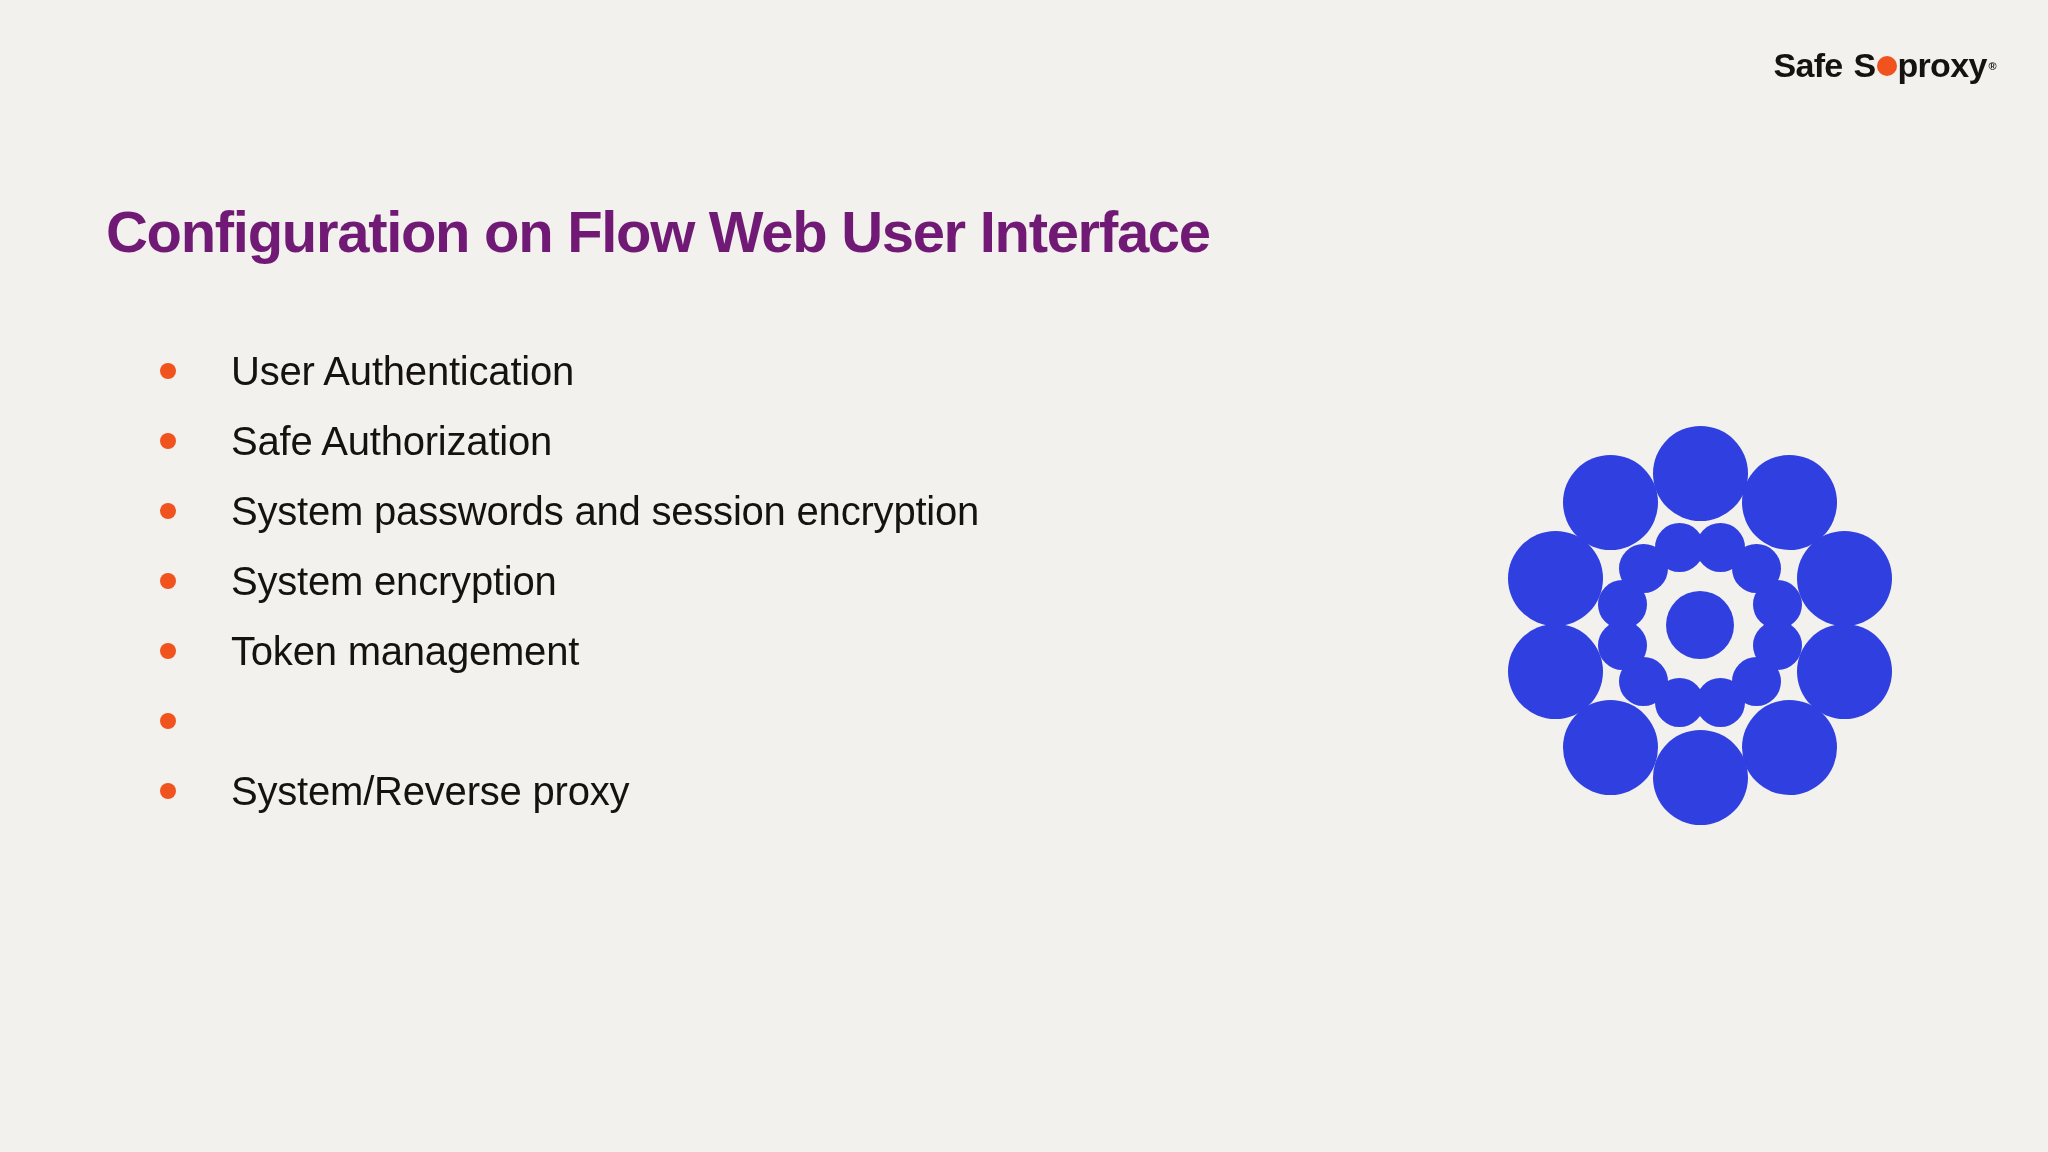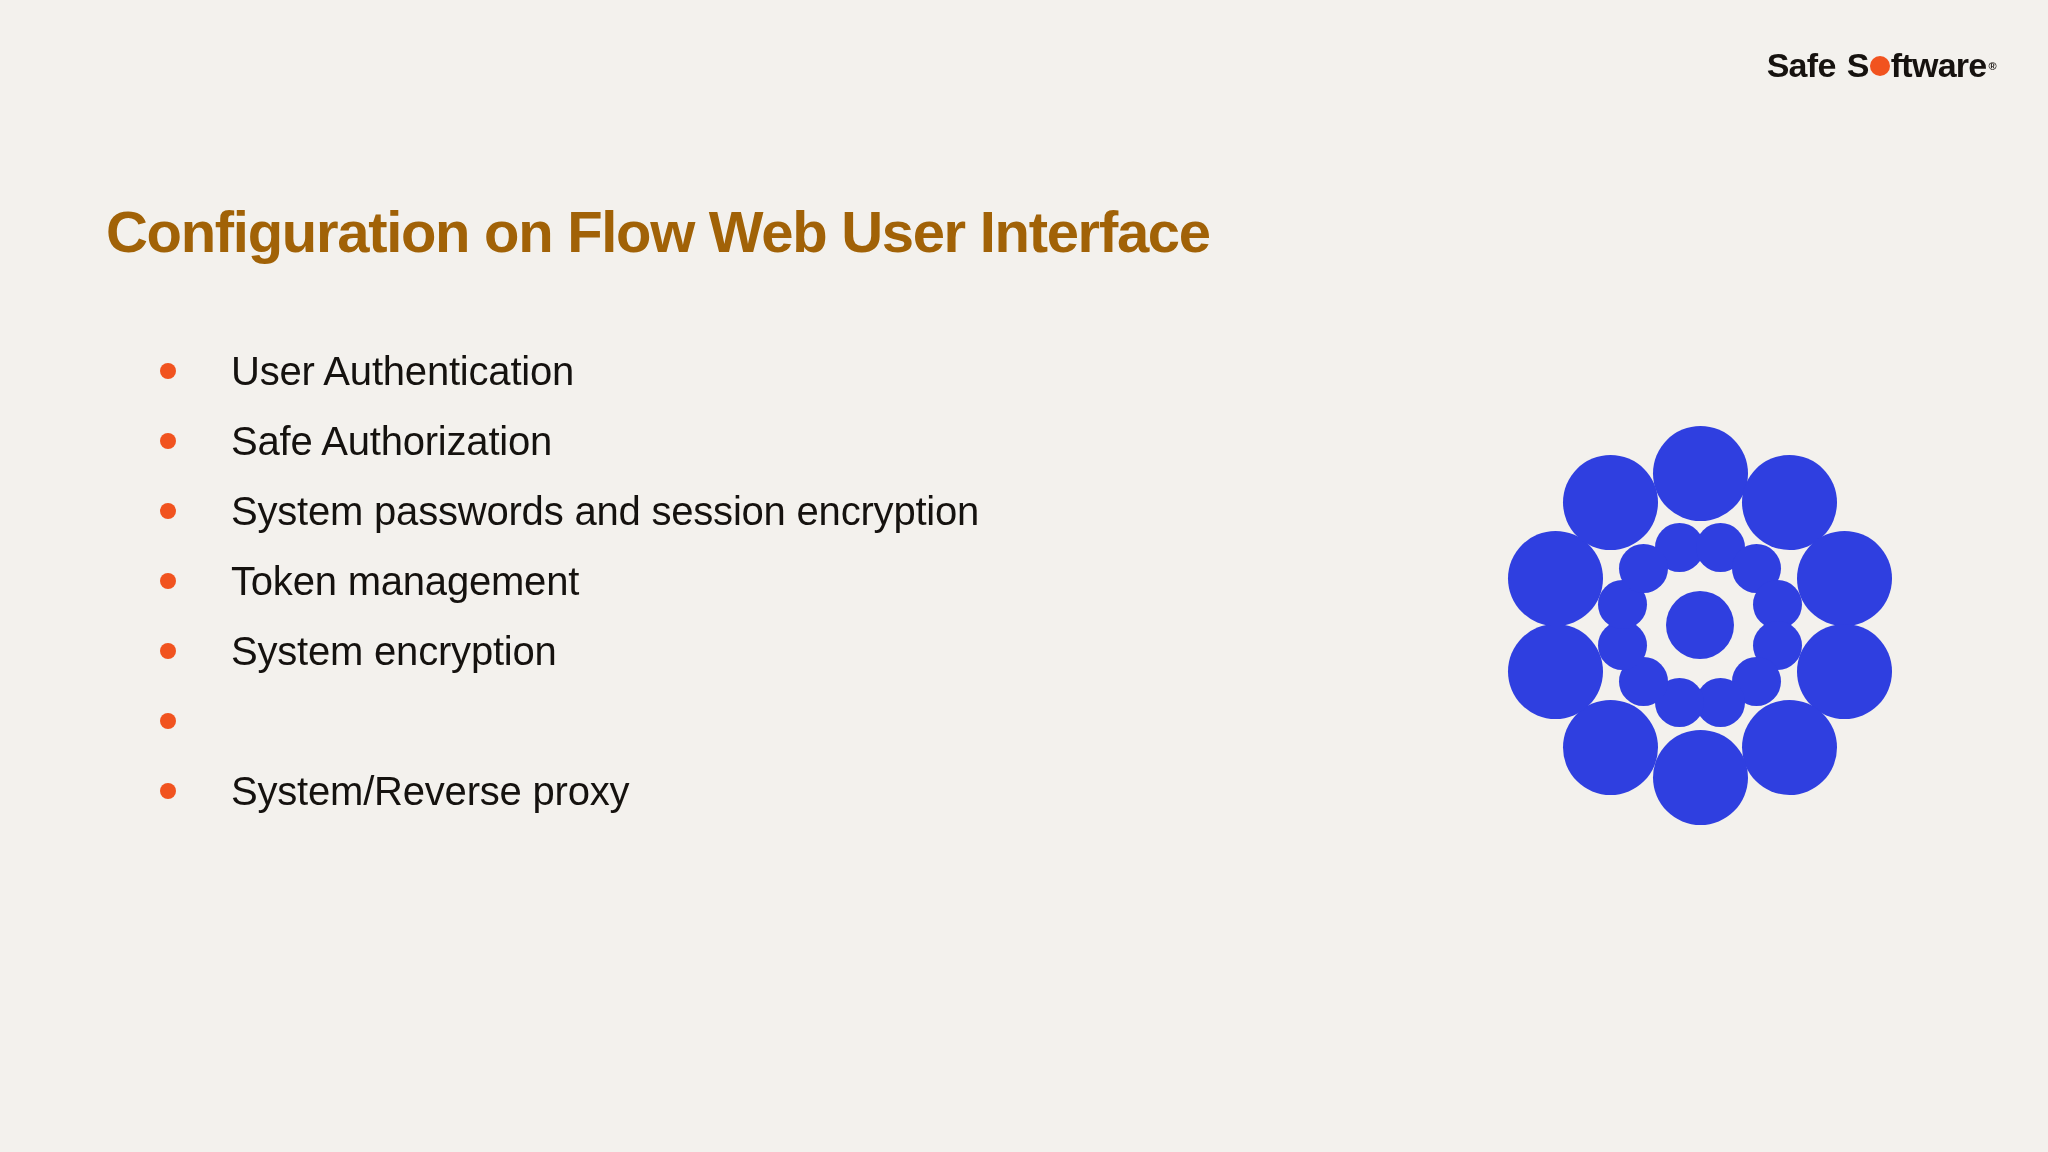--- a/index.html
+++ b/index.html
@@ -72,21 +72,21 @@
 
   
   .slide-title {
     position: absolute;
     left: 106px;
     top: 202px;
     font-family: "Liberation Sans", sans-serif;
     font-weight: bold;
     font-size: 58px;
     letter-spacing: -1.3px;
-    color: #a16207;
+    color: #701a75;
     line-height: 1.05;
     white-space: nowrap;
   }
 
   
   .bullet-list {
     position: absolute;
     left: 160px;
     top: 336px;
     width: 1180px;
@@ -146,21 +146,21 @@
 </head>
 <body>
 
 <div class="slide">
 
   <div class="brand-logo">
     <span class="brand-word">Safe</span>
     <span class="brand-word second">
       <span>S</span>
       <span class="brand-dot"></span>
-      <span>ftware</span>
+      <span>proxy</span>
       <span class="brand-tm">®</span>
     </span>
   </div>
 
   <h1 class="slide-title">Configuration on Flow Web User Interface</h1>
 
   <ul class="bullet-list">
     <li class="bullet-item">
       <span class="bullet-marker"></span>
       <span class="bullet-text">User Authentication</span>
@@ -168,25 +168,25 @@
     <li class="bullet-item">
       <span class="bullet-marker"></span>
       <span class="bullet-text">Safe Authorization</span>
     </li>
     <li class="bullet-item">
       <span class="bullet-marker"></span>
       <span class="bullet-text">System passwords and session encryption</span>
     </li>
     <li class="bullet-item">
       <span class="bullet-marker"></span>
+      <span class="bullet-text">System encryption</span>
+    </li>
+    <li class="bullet-item">
+      <span class="bullet-marker"></span>
       <span class="bullet-text">Token management</span>
-    </li>
-    <li class="bullet-item">
-      <span class="bullet-marker"></span>
-      <span class="bullet-text">System encryption</span>
     </li>
     <li class="bullet-item">
       <span class="bullet-marker"></span>
     </li>
     <li class="bullet-item">
       <span class="bullet-marker"></span>
       <span class="bullet-text">System/Reverse proxy</span>
     </li>
   </ul>
 

